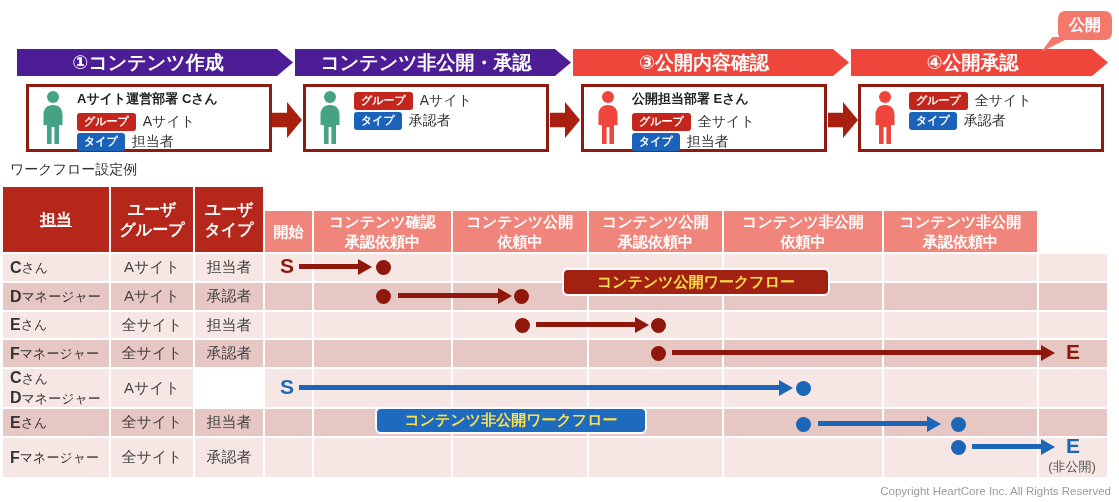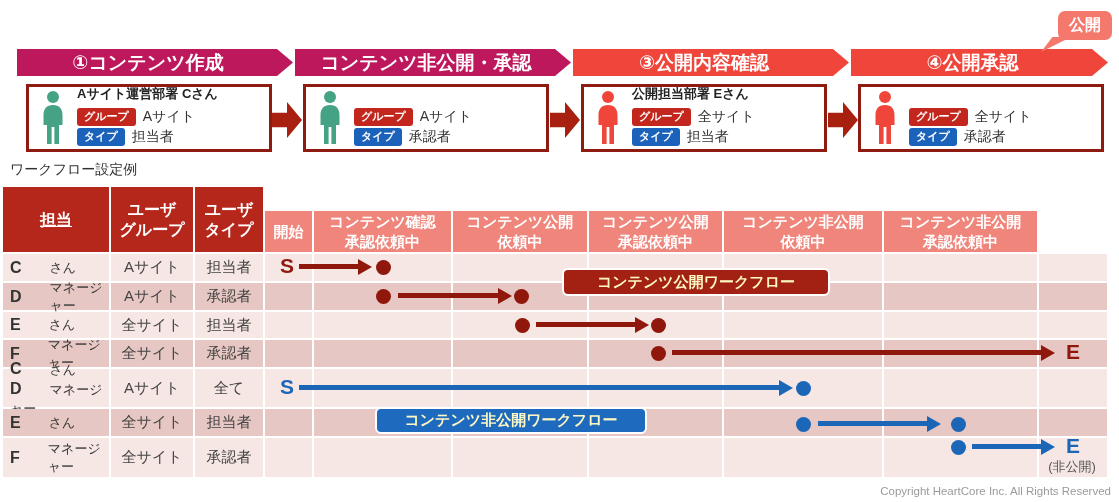--- a/index.html
+++ b/index.html
@@ -3,25 +3,25 @@
 <meta charset="utf-8">
 <style>
   html,body{margin:0;padding:0;background:#fff;}
   .screen{position:relative;width:1119px;height:502px;background:#fff;overflow:hidden;
           font-family:"Liberation Sans","DejaVu Sans",sans-serif;}
 
   
   .banner{position:absolute;top:49px;height:27px;color:#fff;font-size:19px;font-weight:bold;
           display:flex;align-items:center;justify-content:center;padding-right:14px;box-sizing:border-box;
           clip-path:polygon(0 0, calc(100% - 16px) 0, 100% 50%, calc(100% - 16px) 100%, 0 100%);}
-  .banner.green{background:#be185d;}
+  .banner.green{background:#4c1d95;}
   .banner.red{background:#f0453a;}
 
   .step-box{position:absolute;top:84px;height:68px;width:246px;background:#fff;border:3px solid #8f1a10;
-            box-sizing:border-box;display:flex;align-items:flex-end;gap:9px;padding:3px 4px 3px 9px;}
+            box-sizing:border-box;display:flex;align-items:flex-start;gap:9px;padding:3px 4px 3px 9px;}
   .person-icon{flex:0 0 auto;display:flex;align-items:center;}
   .step-info{display:flex;flex-direction:column;justify-content:center;min-width:0;}
   .step-title{font-size:13px;font-weight:bold;color:#222;white-space:nowrap;margin-bottom:3px;}
   .badge-row{display:flex;align-items:center;gap:7px;margin-top:2px;font-size:14px;color:#333;white-space:nowrap;}
   .badge{font-size:11px;font-weight:bold;color:#fff;padding:1px 7px 2px;border-radius:3px;}
   .badge.red{background:#c3261c;}
   .badge.blue{background:#1b62bb;}
 
   .connector{position:absolute;top:102px;width:30px;height:36px;background:#a8200f;
              clip-path:polygon(0 30%, 50% 30%, 50% 0, 100% 50%, 50% 100%, 50% 70%, 0 70%);}
@@ -41,25 +41,25 @@
       display:flex;align-items:center;justify-content:center;white-space:pre-line;}
   .sub{background:#ef857b;color:#fff;font-weight:bold;font-size:15px;line-height:1.3;text-align:center;
        display:flex;align-items:center;justify-content:center;white-space:pre-line;}
   .cell{display:flex;align-items:center;font-size:15px;color:#444;}
   .cell.center{justify-content:center;}
   .cell.name{padding-left:7px;}
   .cell.name.stack{flex-direction:column;align-items:flex-start;justify-content:center;line-height:1.25;}
   .row-light{background:#f6e7e4;}
   .row-dark{background:#e6c7c3;}
   .nb{font-weight:bold;font-size:16px;color:#333;}
-  .nr{font-size:13px;color:#333;margin-left:28px;}
+  .nr{font-size:13px;color:#333;}
 
   
   .overlay{position:absolute;left:0;top:0;width:1119px;height:502px;pointer-events:none;}
-  .pill{position:absolute;color:#fef9c3;font-weight:bold;font-size:15px;border:2px solid #fff;border-radius:6px;
+  .pill{position:absolute;color:#fde047;font-weight:bold;font-size:15px;border:2px solid #fff;border-radius:6px;
         box-sizing:border-box;display:flex;align-items:center;justify-content:center;white-space:nowrap;}
   .pill-red{left:562px;top:268px;width:268px;height:28px;background:#a22113;}
   .pill-blue{left:375px;top:407px;width:272px;height:27px;background:#1e6abf;}
   .tl-line{position:absolute;height:5px;}
   .tl-head{position:absolute;width:0;height:0;border-top:8px solid transparent;border-bottom:8px solid transparent;}
   .tl-dot{position:absolute;width:15px;height:15px;border-radius:50%;}
   .tl-letter{position:absolute;font-weight:bold;font-size:21px;transform:translate(-50%,-50%);}
   .tl-text{position:absolute;font-size:13px;color:#555;transform:translate(-50%,-50%);white-space:nowrap;}
 
   .copyright{position:absolute;right:8px;top:485px;font-size:11.5px;color:#9b9b9b;}
@@ -214,21 +214,20 @@
         <span class="nr">マネージャー</span>
       </div>
     <div class="cell center row-dark" style="grid-column:2;grid-row:6;">全サイト</div>
     <div class="cell center row-dark" style="grid-column:3;grid-row:6;">承認者</div>
 
     <div class="cell name stack row-light" style="grid-column:1;grid-row:7;">
       <span><span class="nb">C</span><span class="nr">さん</span></span>
       <span><span class="nb">D</span><span class="nr">マネージャー</span></span>
     </div>
     <div class="cell center row-light" style="grid-column:2;grid-row:7;">Aサイト</div>
-    <div class="cell center row-light" style="grid-column:3;grid-row:7;">全て</div>
 
     <div class="cell name row-dark" style="grid-column:1;grid-row:8;">
         <span class="nb">E</span>
         <span class="nr">さん</span>
       </div>
     <div class="cell center row-dark" style="grid-column:2;grid-row:8;">全サイト</div>
     <div class="cell center row-dark" style="grid-column:3;grid-row:8;">担当者</div>
 
     <div class="cell name row-light" style="grid-column:1;grid-row:9;">
         <span class="nb">F</span>

